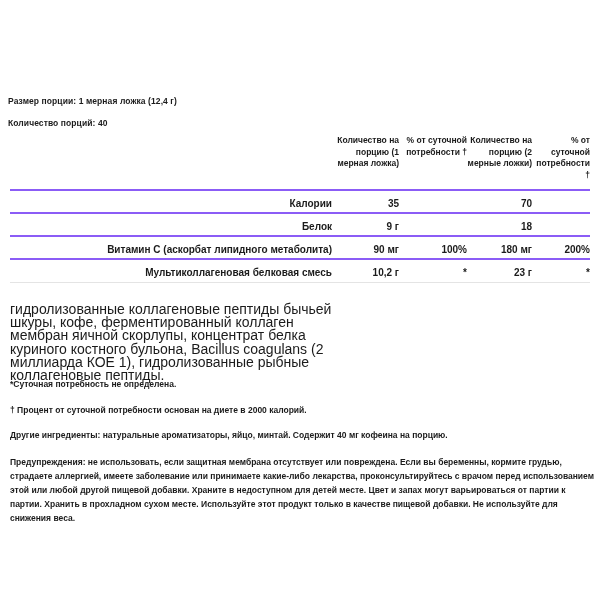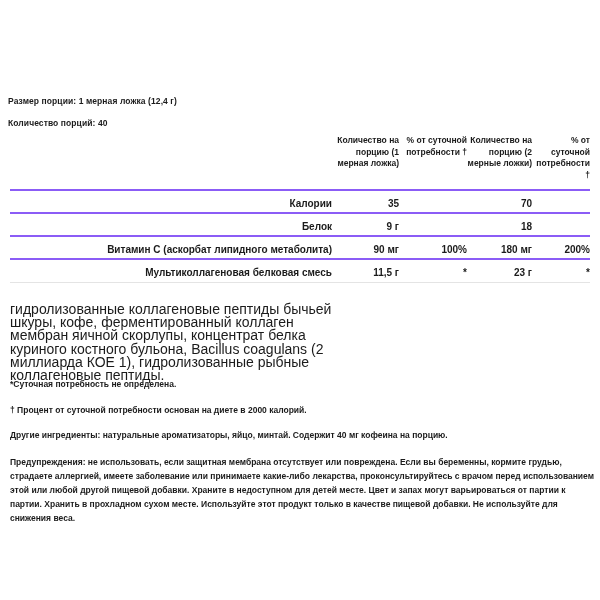--- a/index.html
+++ b/index.html
@@ -153,21 +153,21 @@
         </tr>
         <tr>
           <td>Витамин С (аскорбат липидного метаболита)</td>
           <td>90 мг</td>
           <td>100%</td>
           <td>180 мг</td>
           <td>200%</td>
         </tr>
         <tr>
           <td>Мультиколлагеновая белковая смесь</td>
-          <td>11,5 г</td>
+          <td>10,2 г</td>
           <td>*</td>
           <td>23 г</td>
           <td>*</td>
         </tr>
       </tbody>
     </table>
   </div>
 
   <div class="ingredients">гидролизованные коллагеновые пептиды бычьей шкуры, кофе, ферментированный коллаген мембран яичной скорлупы, концентрат белка куриного костного бульона, Bacillus coagulans (2 миллиарда КОЕ 1), гидролизованные рыбные коллагеновые пептиды.</div>
 

